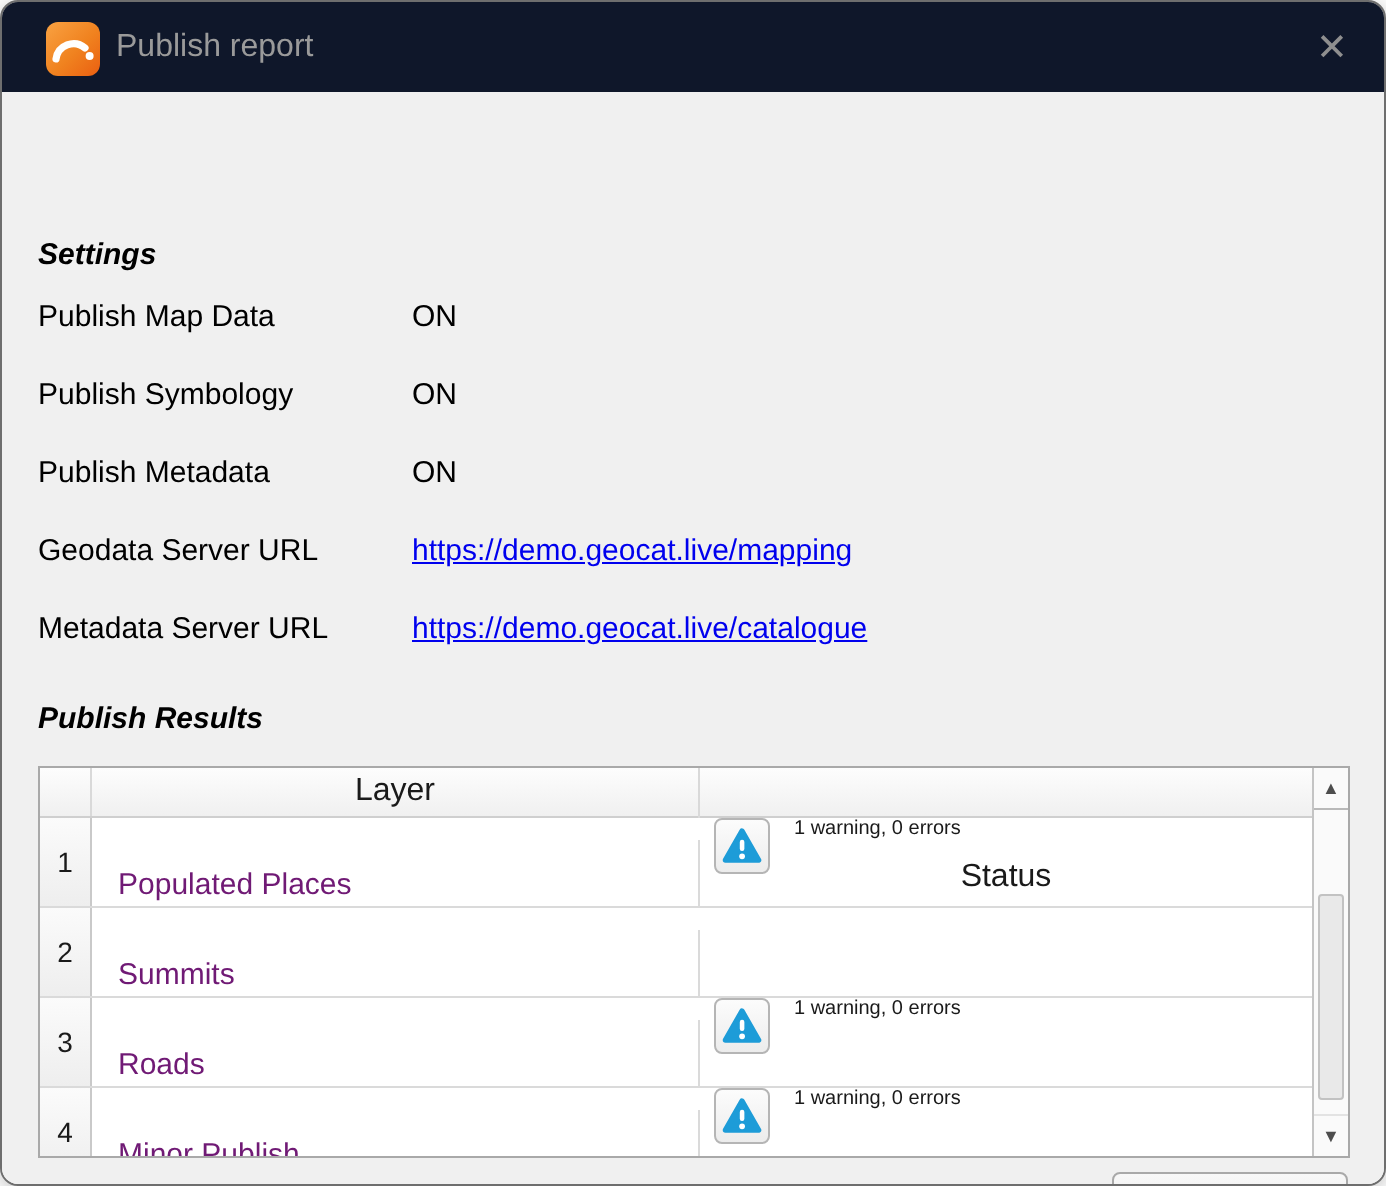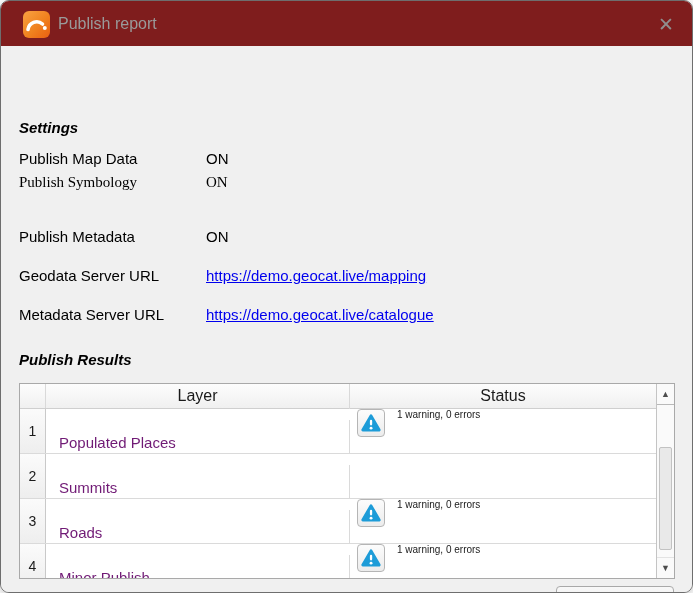--- a/index.html
+++ b/index.html
@@ -8,21 +8,21 @@
   .dialog {
     position: absolute; inset: 0;
     border: 1px solid #6e6e6e;
     border-radius: 9px;
     overflow: hidden;
     background: #f0f0f0;
     box-shadow: 0 2px 10px rgba(0,0,0,.25);
   }
 
   
-  .titlebar { position: absolute; left: 0; top: 0; right: 0; height: 45px; background: #7f1d1d; text-align: center; }
+  .titlebar { position: absolute; left: 0; top: 0; right: 0; height: 45px; background: #0f172a; text-align: center; }
   .app-icon {
     position: absolute; left: 22px; top: 10px; width: 27px; height: 27px;
     border-radius: 6px;
     background: linear-gradient(135deg, #f9a242 0%, #f0821f 55%, #ea5f11 100%);
   }
   .app-icon svg { position: absolute; inset: 0; }
   .title-text {
     position: absolute; left: 57px; top: 0; height: 45px; line-height: 45px;
     font-size: 16px; color: #9a9a9a;
   }
@@ -50,21 +50,21 @@
     border: 1px solid #a9a9a9; background: #ffffff; overflow: hidden;
   }
   .table-header {
     position: absolute; left: 0; top: 0; right: 18px; height: 25px;
     background: linear-gradient(#fdfdfd, #f0f0f0);
     border-bottom: 1px solid #cfcfcf;
   }
   .hdr-corner { position: absolute; left: 0; top: 0; width: 26px; height: 24px; border-right: 1px solid #d9d9d9; }
   .hdr-cell { position: absolute; top: 0; height: 25px; line-height: 24px; text-align: center; font-size: 16px; color: #1a1a1a; cursor: pointer; }
   .hdr-layer  { left: 26px; width: 304px; border-right: 1px solid #d9d9d9; }
-  .hdr-status { left: 330px; right: 0; }
+  .hdr-status { left: 330px; right: 0; margin-top: 43px; }
 
   .rows-viewport { position: absolute; left: 0; top: 0; right: 18px; bottom: 0; overflow: hidden; }
   .result-row { position: absolute; left: 0; right: 0; height: 45px; background: #fff; border-bottom: 1px solid #dadada; }
   .row-num {
     position: absolute; left: 0; top: 0; width: 26px; height: 44px;
     background: linear-gradient(#fbfbfb, #eeeeee);
     border-right: 1px solid #c9c9c9;
     display: flex; align-items: center; justify-content: center;
     font-size: 14px; color: #1a1a1a;
   }
@@ -131,21 +131,21 @@
   <div class="content">
 
     <div class="section-heading" id="settings-heading">Settings</div>
 
     <div>
         <div class="setting-row" style="top: 103px;">
     <span class="setting-label">Publish Map Data</span>
     <span class="setting-value">ON</span>
 
   </div>
-        <div class="setting-row" style="top: 126px; font-family: Liberation Serif, serif;">
+        <div class="setting-row" style="top: 142px;">
     <span class="setting-label">Publish Symbology</span>
     <span class="setting-value">ON</span>
 
   </div>
         <div class="setting-row" style="top: 181px;">
     <span class="setting-label">Publish Metadata</span>
     <span class="setting-value">ON</span>
 
   </div>
         <div class="setting-row" style="top: 220px;">

